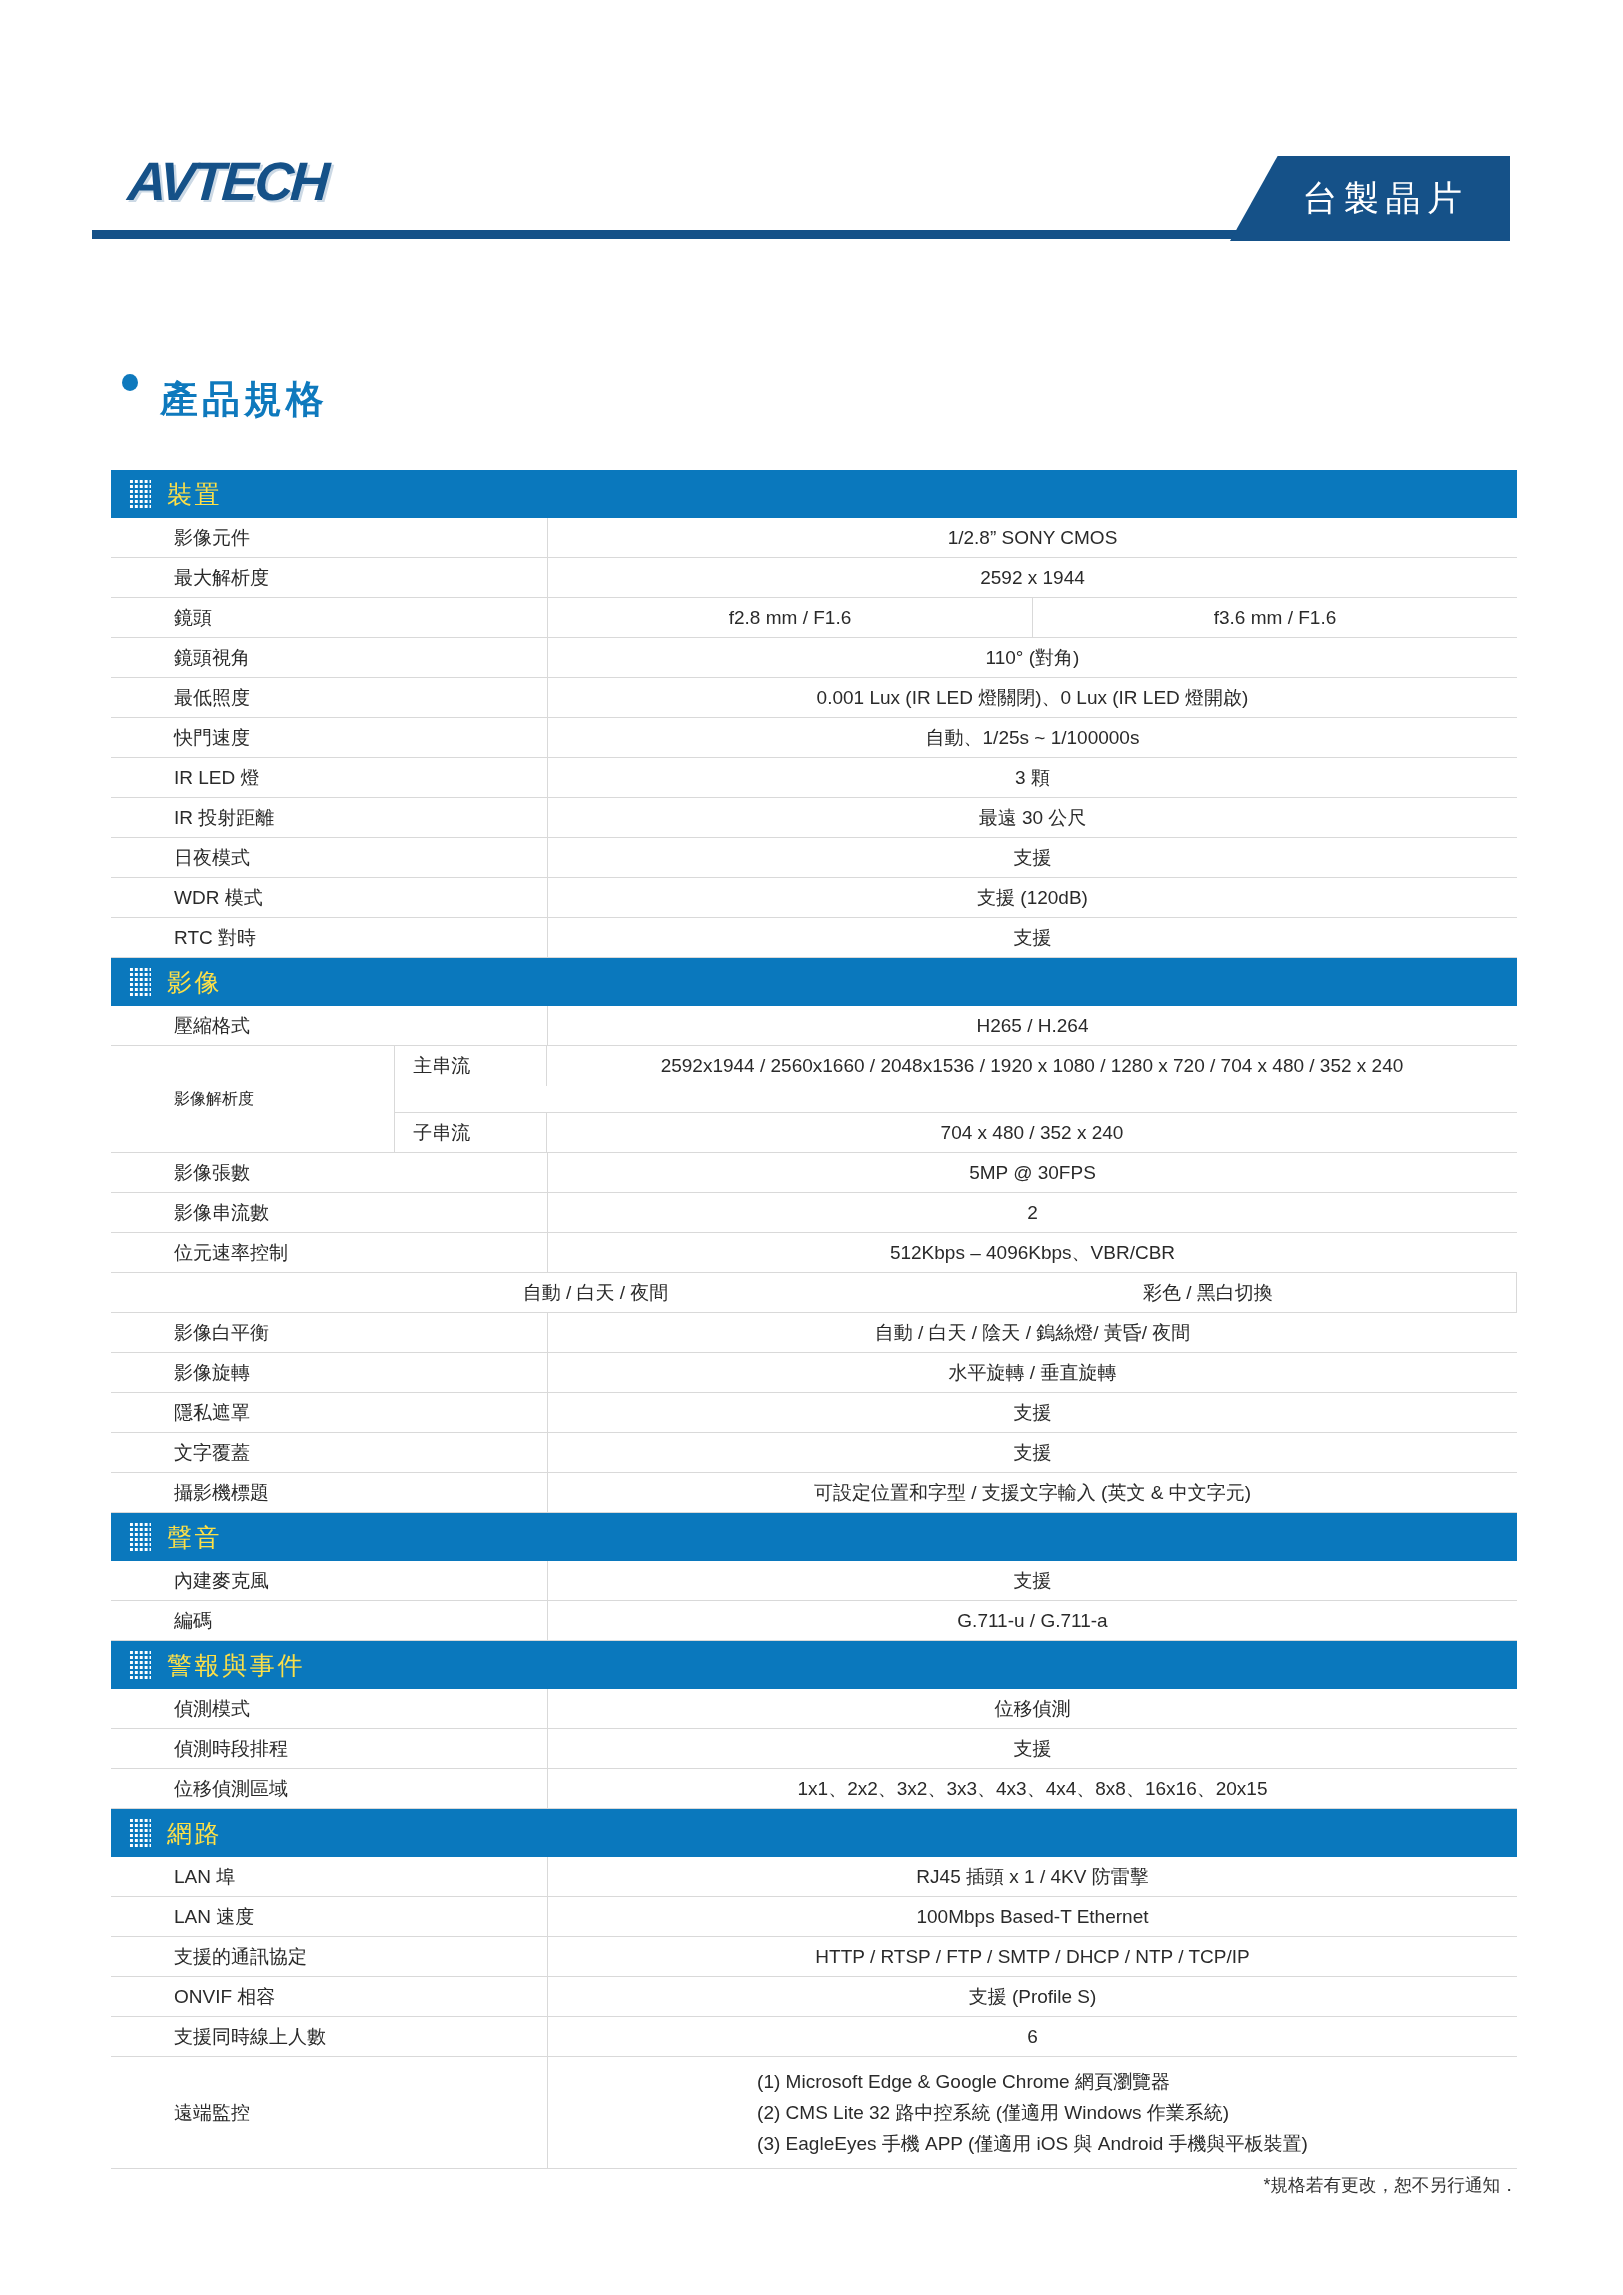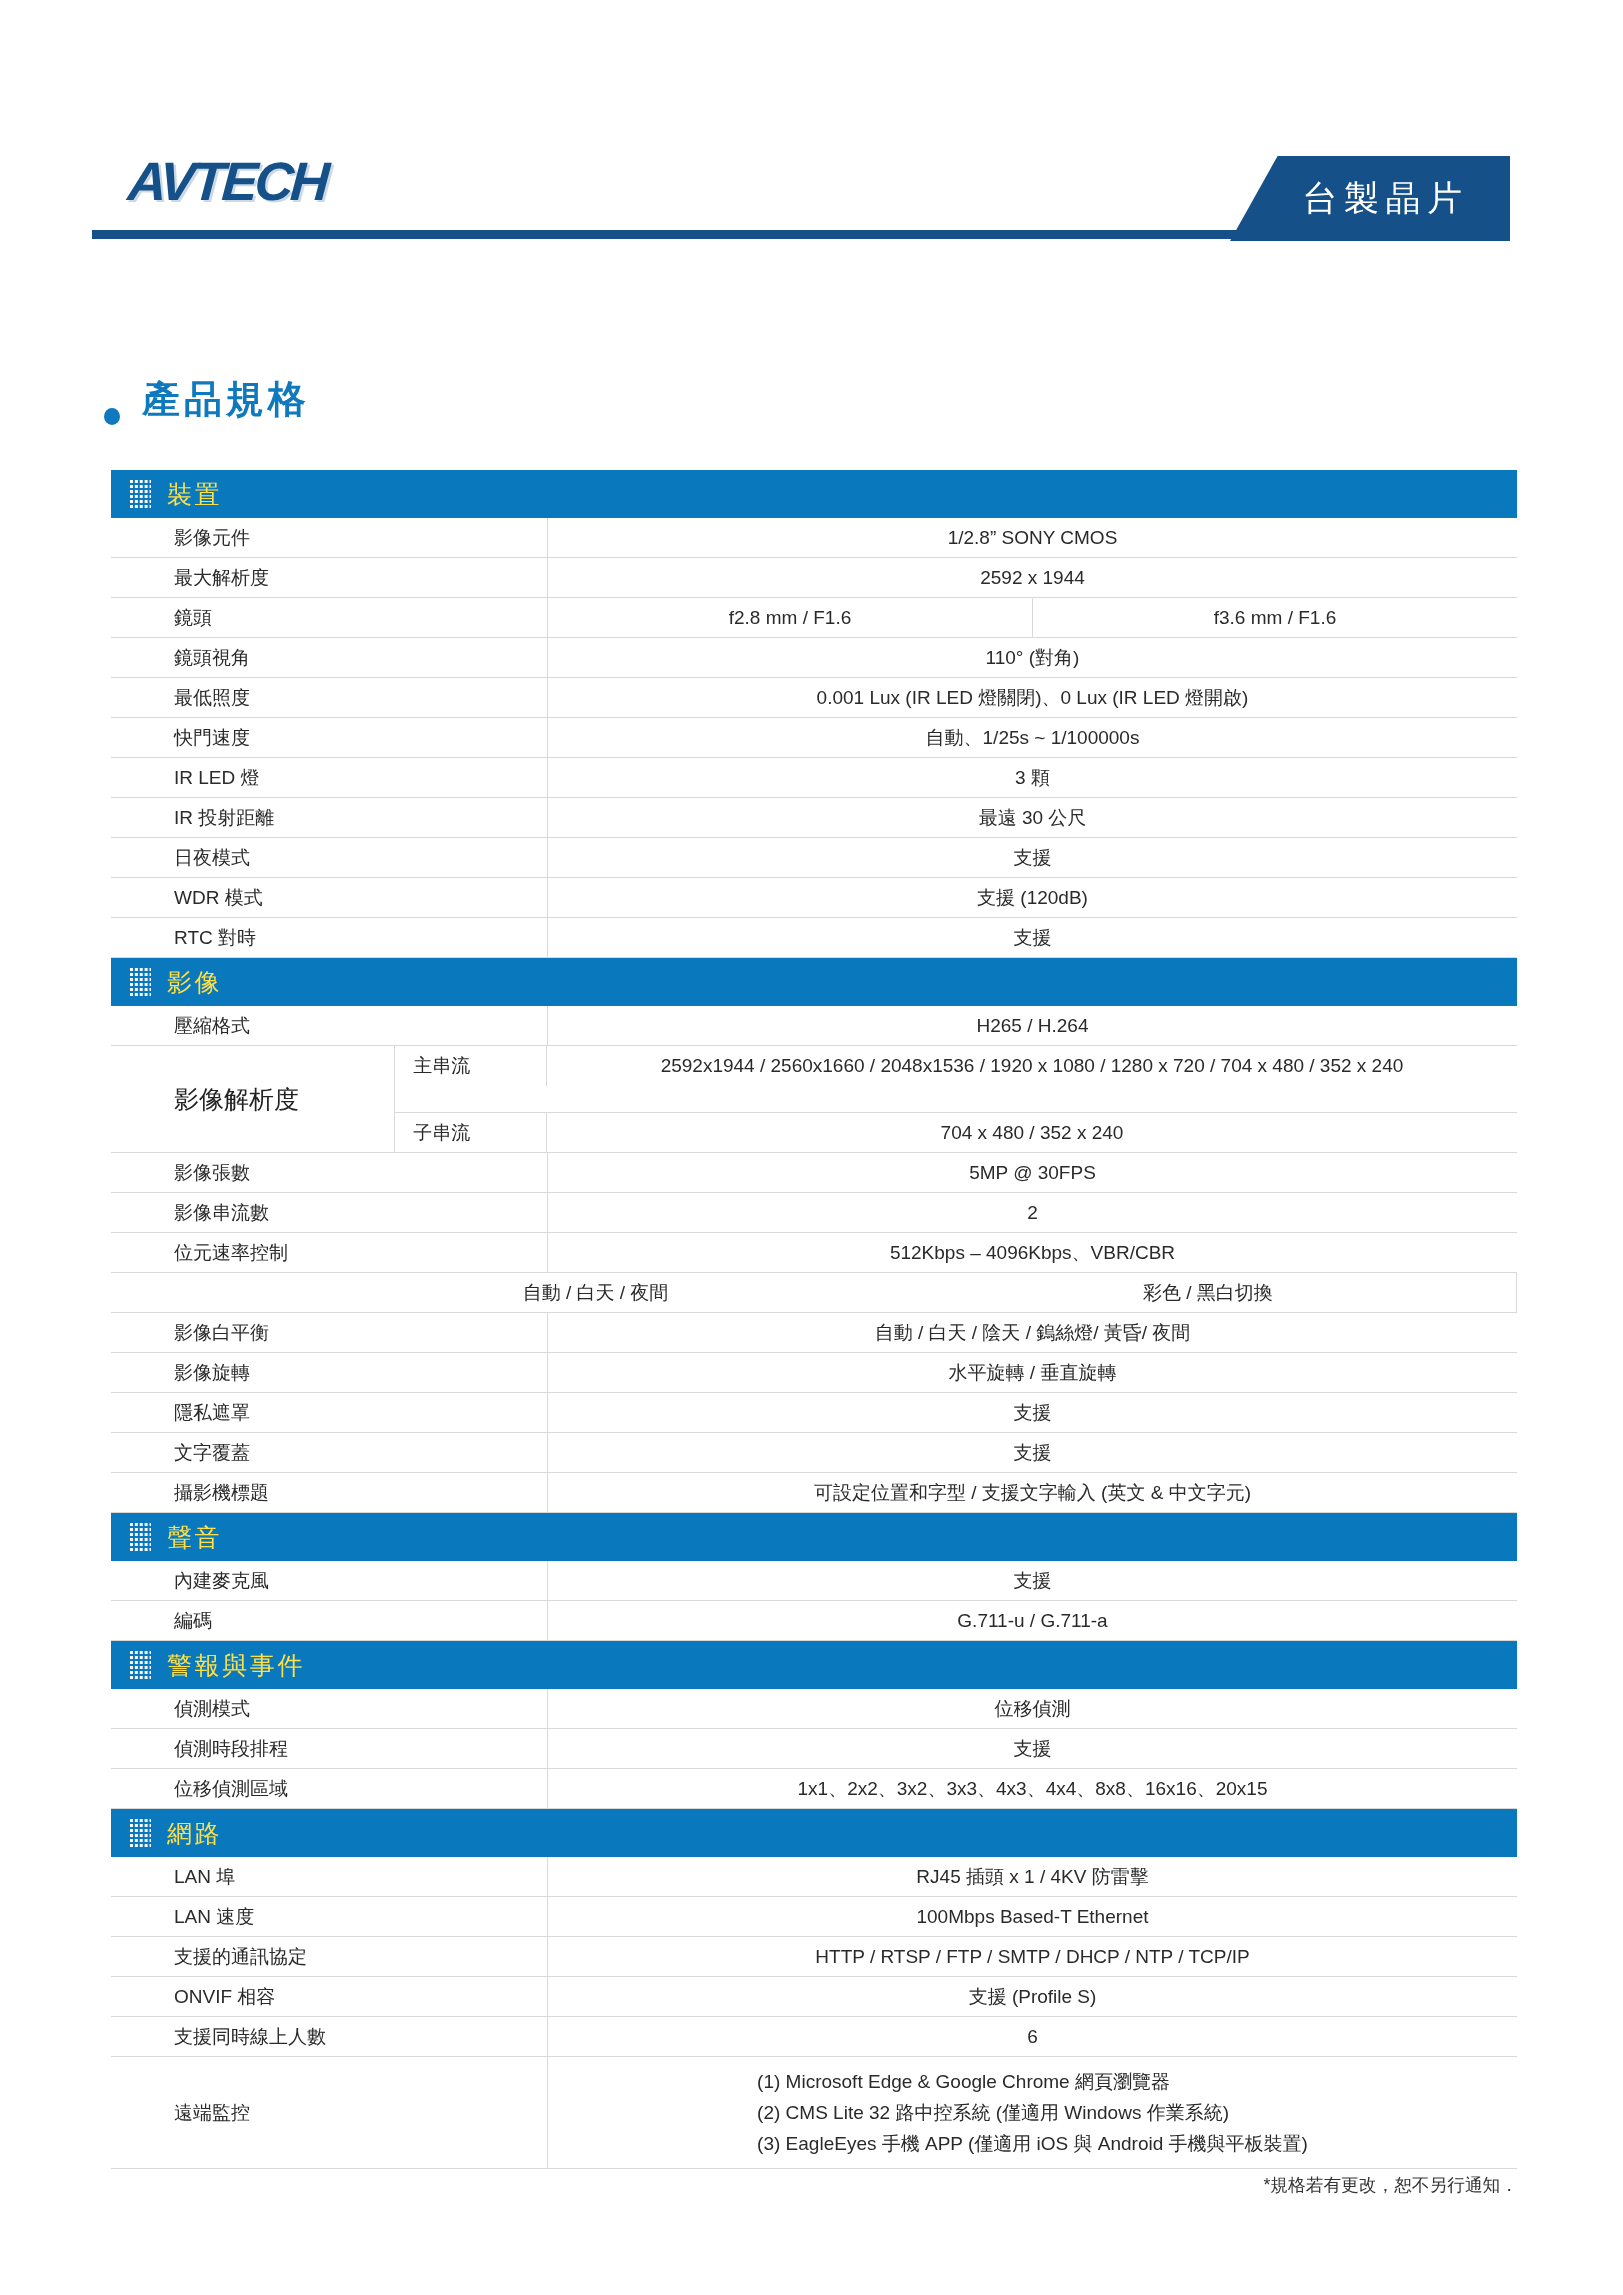--- a/index.html
+++ b/index.html
@@ -21,21 +21,21 @@
   }
   .made-badge {
     position:absolute; left:1230px; top:156px; width:280px; height:85px;
     background:#155188;
     clip-path:polygon(17% 0, 100% 0, 100% 100%, 0 100%);
     display:flex; align-items:center; justify-content:center;
     color:#ffffff; font-size:35px; letter-spacing:6.5px; padding-left:31px;
   }
 
   
-  .title-wrap { position:absolute; left:104px; top:374px; display:flex; align-items:flex-end; }
+  .title-wrap { position:absolute; left:122px; top:374px; display:flex; align-items:flex-start; }
   .title-bullet {
     width:13px; height:17px; border:8.5px solid #0e79bd; border-radius:50%;
     margin-right:22px;
   }
   .page-title { font-size:38px; font-weight:bold; color:#0e79bd; letter-spacing:3.9px; }
 
   
   #spec-table { position:absolute; left:111px; top:470px; width:1406px; }
   .section-header {
     height:48px; background:#0a78bd; color:#fde047;
@@ -47,21 +47,21 @@
     background-size:4.9px 5px;
   }
   .row { display:flex; align-items:stretch; border-bottom:1.3px solid #d9d9d9; min-height:40px; }
   .cell { display:flex; align-items:center; font-size:19px; color:#2a2a2a; }
   .label-cell { width:437px; flex:0 0 437px; padding-left:63px; border-right:1.3px solid #d9d9d9; }
   .value-cell { flex:1 1 auto; justify-content:center; text-align:center; padding:5.2px 13px; }
   .half + .half { border-left:1.3px solid #d9d9d9; }
   .half { flex:1 1 0; }
 
   .group-label { width:284px; flex:0 0 284px; padding-left:63px; border-right:1.3px solid #d9d9d9;
-                 display:flex; align-items:center; font-size:25px; }
+                 display:flex; align-items:center; font-size:16px; }
   .group-sub { flex:1 1 auto; display:flex; flex-direction:column; }
   .subrow { display:flex; flex:1 1 0; min-height:40px; }
   .subrow + .subrow { border-top:1.3px solid #d9d9d9;margin-top:26px; }
   .sublabel-cell { width:152px; flex:0 0 152px; padding-left:18.3px; border-right:1.3px solid #d9d9d9; }
 
   .multiline .value-cell { padding:9.2px 13px; }
   .lines-block { text-align:left; }
   .lines-block div { line-height:31px; font-size:19px; }
 
   

